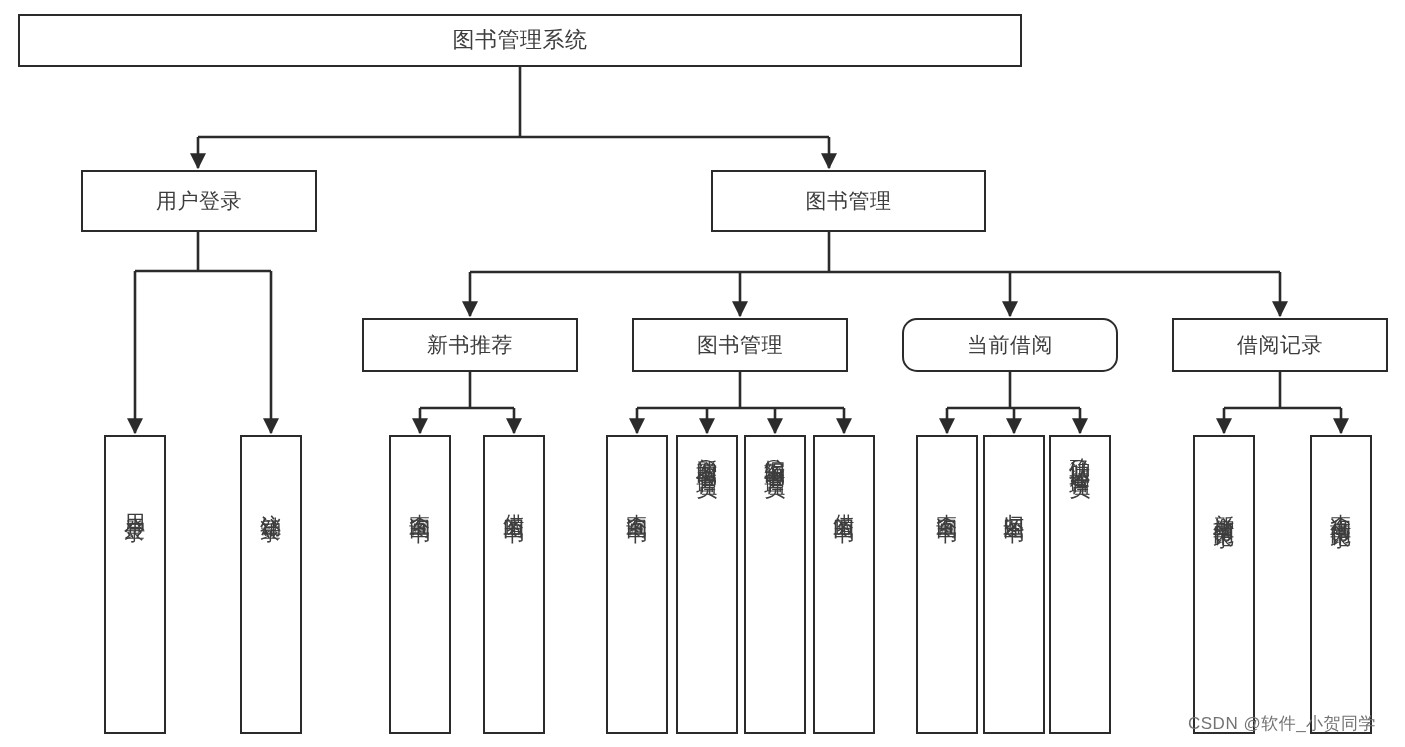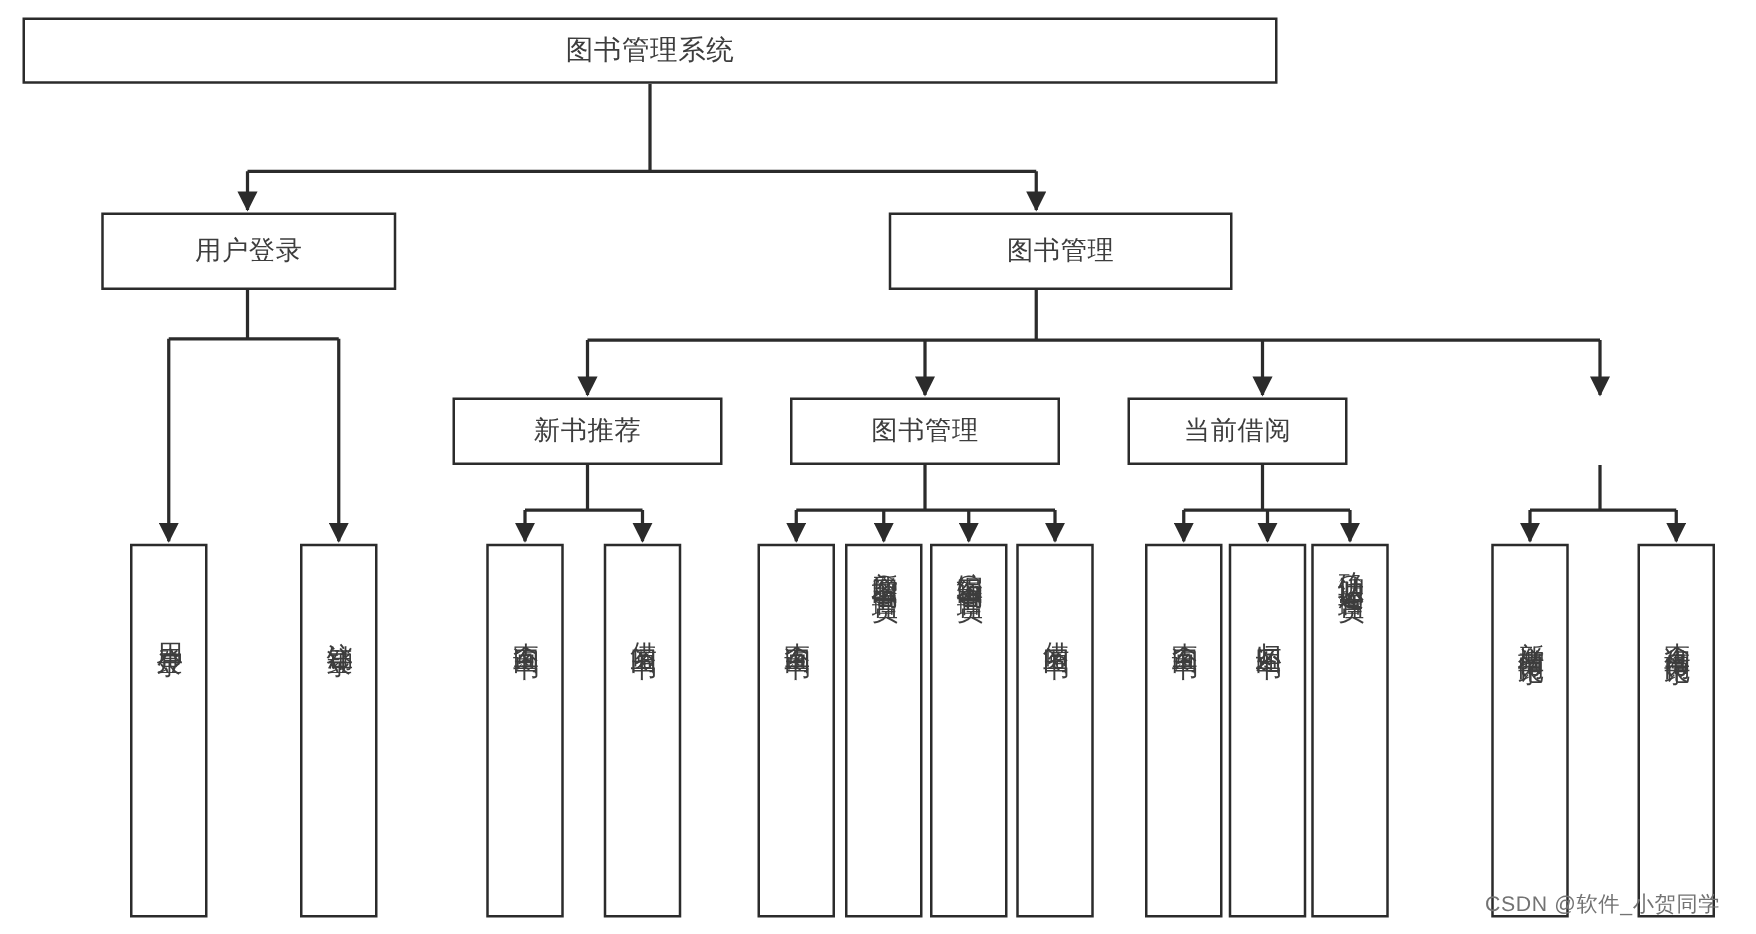--- a/index.html
+++ b/index.html
@@ -147,22 +147,25 @@
   <div class="node horiz" style="left:711px; top:170px; width:275px; height:62px;">
     <span class="node-label">图书管理</span>
   </div>
 
   <div class="node horiz" style="left:362px; top:318px; width:216px; height:54px;">
     <span class="node-label">新书推荐</span>
   </div>
   <div class="node horiz" style="left:632px; top:318px; width:216px; height:54px;">
     <span class="node-label">图书管理</span>
   </div>
-  <div class="node horiz" style="left:902px; top:318px; width:176px; height:54px;">
+  <div class="node horiz" style="left:902px; top:318px; width:216px; height:54px;border-radius:15px;">
     <span class="node-label">当前借阅</span>
+  </div>
+  <div class="node horiz" style="left:1172px; top:318px; width:216px; height:54px;">
+    <span class="node-label">借阅记录</span>
   </div>
 
   <div class="node vert pad" style="left:104px; top:435px; width:62px; height:299px;">
     <span class="node-label">用户登录</span>
   </div>
   <div class="node vert pad" style="left:240px; top:435px; width:62px; height:299px;">
     <span class="node-label">注销登录</span>
   </div>
 
   <div class="node vert pad" style="left:389px; top:435px; width:62px; height:299px;">

